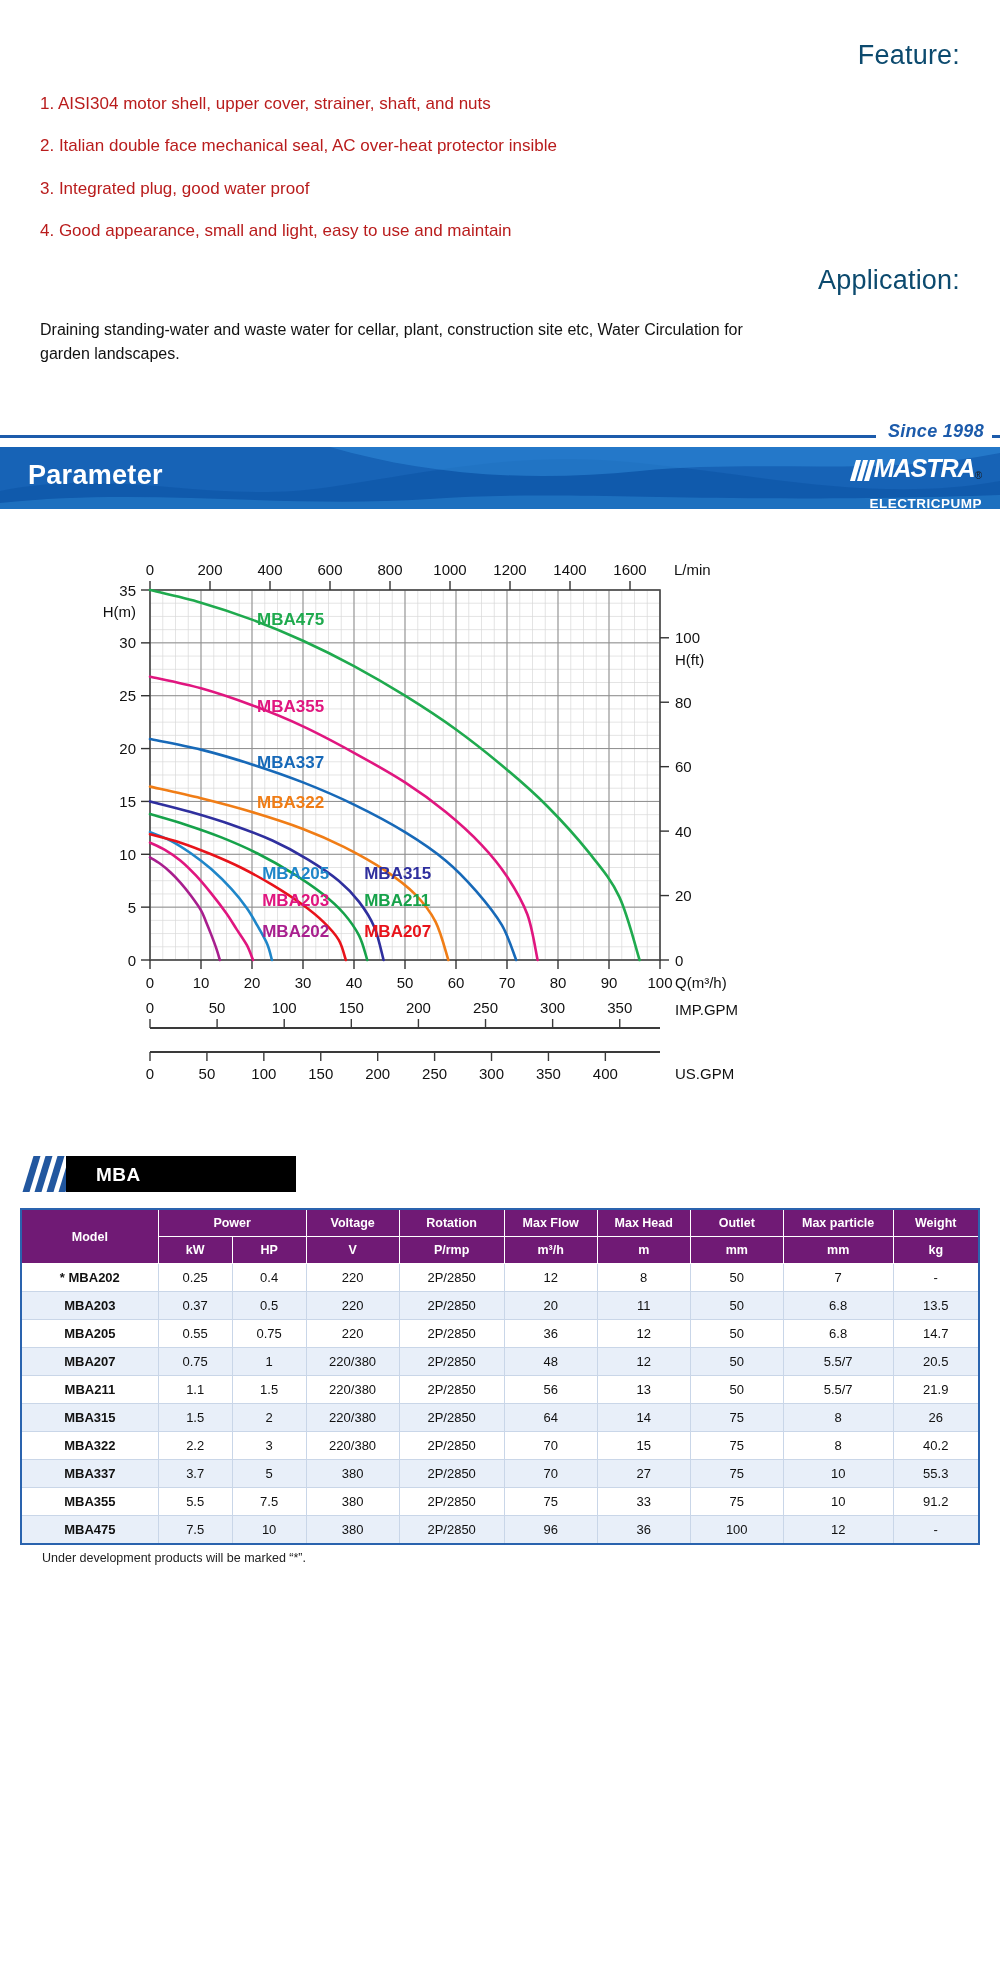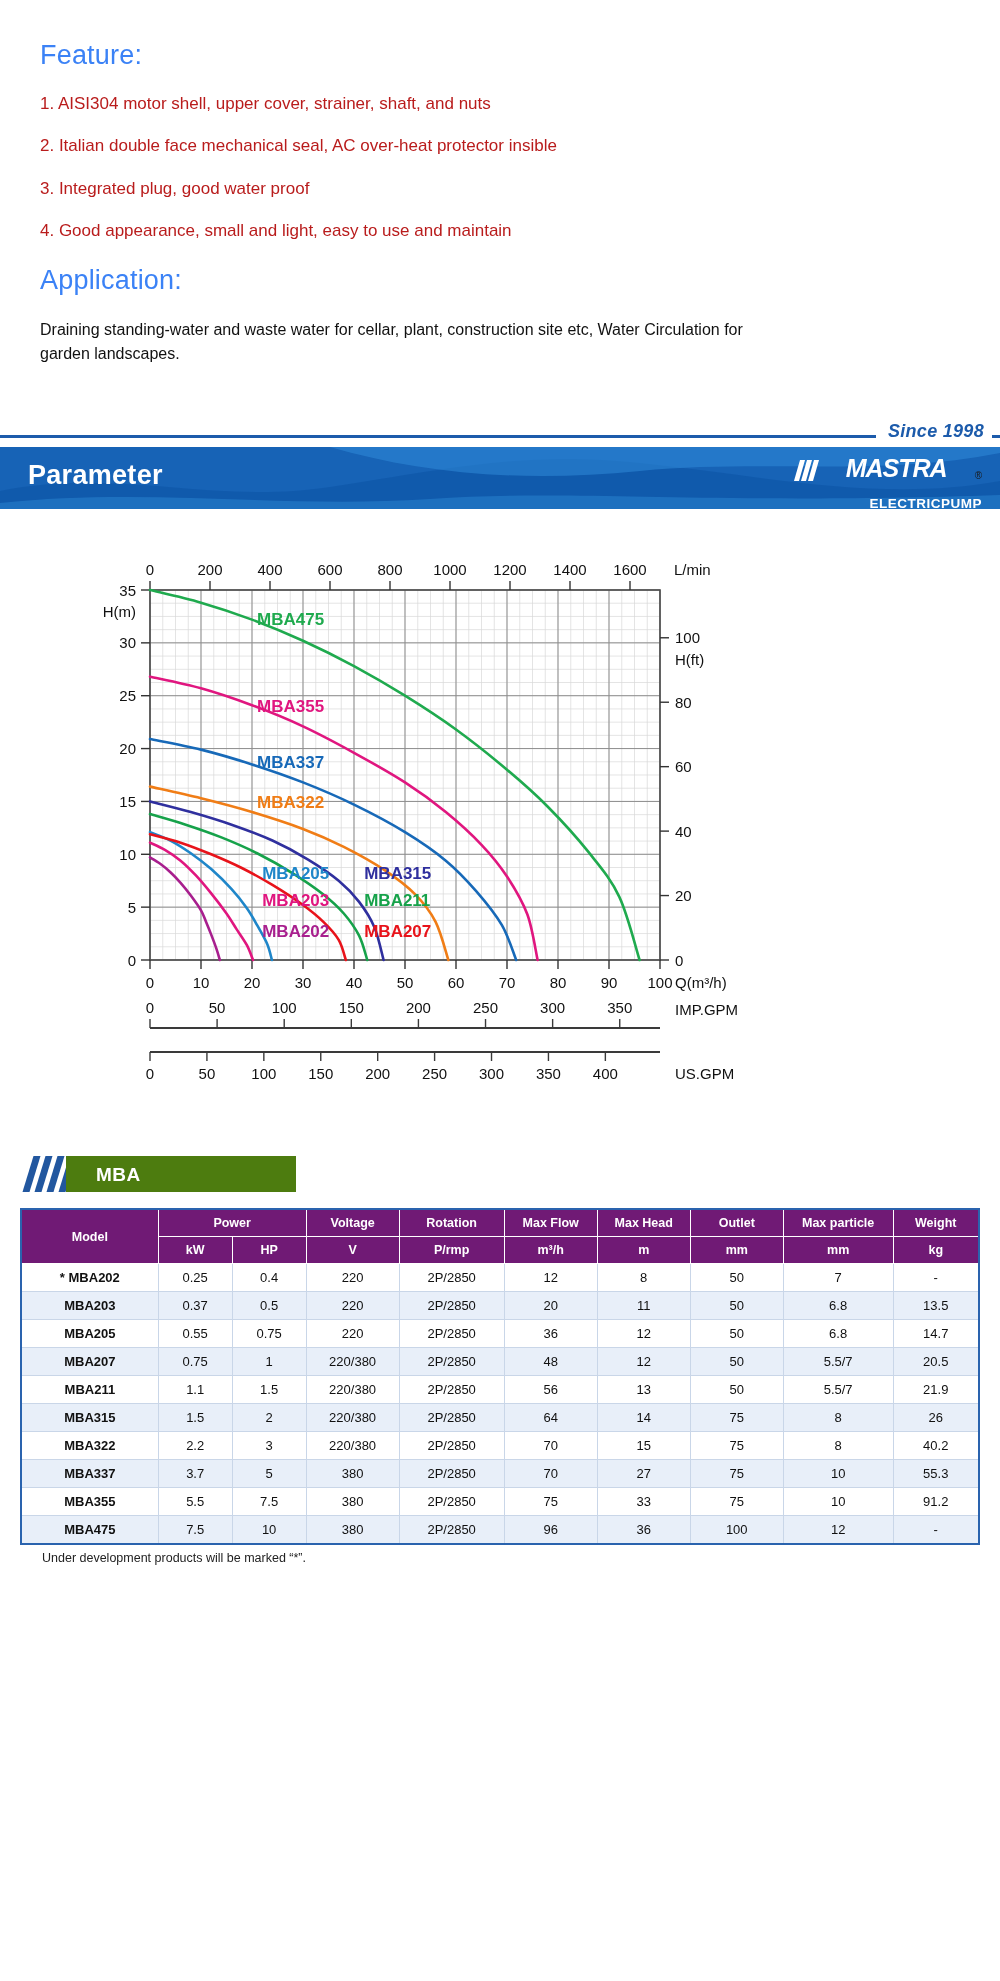--- a/index.html
+++ b/index.html
@@ -7,22 +7,22 @@
     width: 1000px; height: 1981px;
     background: #ffffff;
     font-family: "Liberation Sans", sans-serif;
     color: #1a1a1a;
     overflow: hidden;
   }
 
   
   .textblock { padding: 40px 40px 0 40px; }
   .sect-title {
-    font-size: 27px; font-weight: 400; color: #3b82f6;
-    letter-spacing: 0.2px; margin-bottom: 22px;
+    font-size: 27px; font-weight: 400; color: #0c4a6e;
+    letter-spacing: 0.2px; margin-bottom: 22px; text-align: right;
   }
   .feat-list { list-style: none; }
   .feat-list li {
     font-size: 17px; color: #b91c1c; margin-bottom: 21px; line-height: 1.25;
   }
   .app-title { margin-top: 24px; }
   .app-body {
     font-size: 16px; line-height: 1.48; color: #111;
     max-width: 720px;
   }
@@ -50,21 +50,21 @@
     position: absolute; left: 28px; top: 13px;
     font-size: 27px; font-weight: bold; color: #ffffff;
     letter-spacing: 0.3px; z-index: 3;
   }
   .logo {
     position: absolute; right: 18px; top: 8px; z-index: 3;
     text-align: right; line-height: 1;
   }
   .logo-mark {
     display: flex; align-items: flex-end; justify-content: flex-end;
-    height: 26px; position: relative; gap: 28px;
+    height: 26px; position: relative;
   }
   .logo-bars { display: flex; gap: 2px; margin-right: 2px; }
   .logo-bars i {
     display: block; width: 5px; height: 21px; background: #fff;
     transform: skewX(-16deg);
   }
   .logo-word {
     font-size: 25px; font-weight: bold; color: #ffffff;
     font-style: italic; letter-spacing: -1px;
     font-family: "Liberation Sans", sans-serif;
@@ -82,21 +82,21 @@
   .axis-unit { font-size: 15px; fill: #111; font-family: "Liberation Sans", sans-serif; }
   .curve-label {
     font-size: 17px; font-weight: bold;
     font-family: "Liberation Sans", sans-serif;
   }
 
   
   .mba-tag-wrap { position: relative; height: 40px; margin: 6px 0 0 28px; width: 280px; }
   .mba-tag {
     position: absolute; left: 38px; top: 0;
-    width: 230px; height: 36px; background: #4d7c0f;
+    width: 230px; height: 36px; background: #000000;
   }
   .mba-tag span {
     position: absolute; left: 30px; top: 8px;
     color: #fff; font-size: 19px; font-weight: bold; letter-spacing: 0.5px;
   }
   .slashes { position: absolute; left: 0; top: 0; display: flex; gap: 5px; }
   .slashes i {
     display: block; width: 7px; height: 36px; background: #22579f;
     transform: skewX(-17deg);
   }

